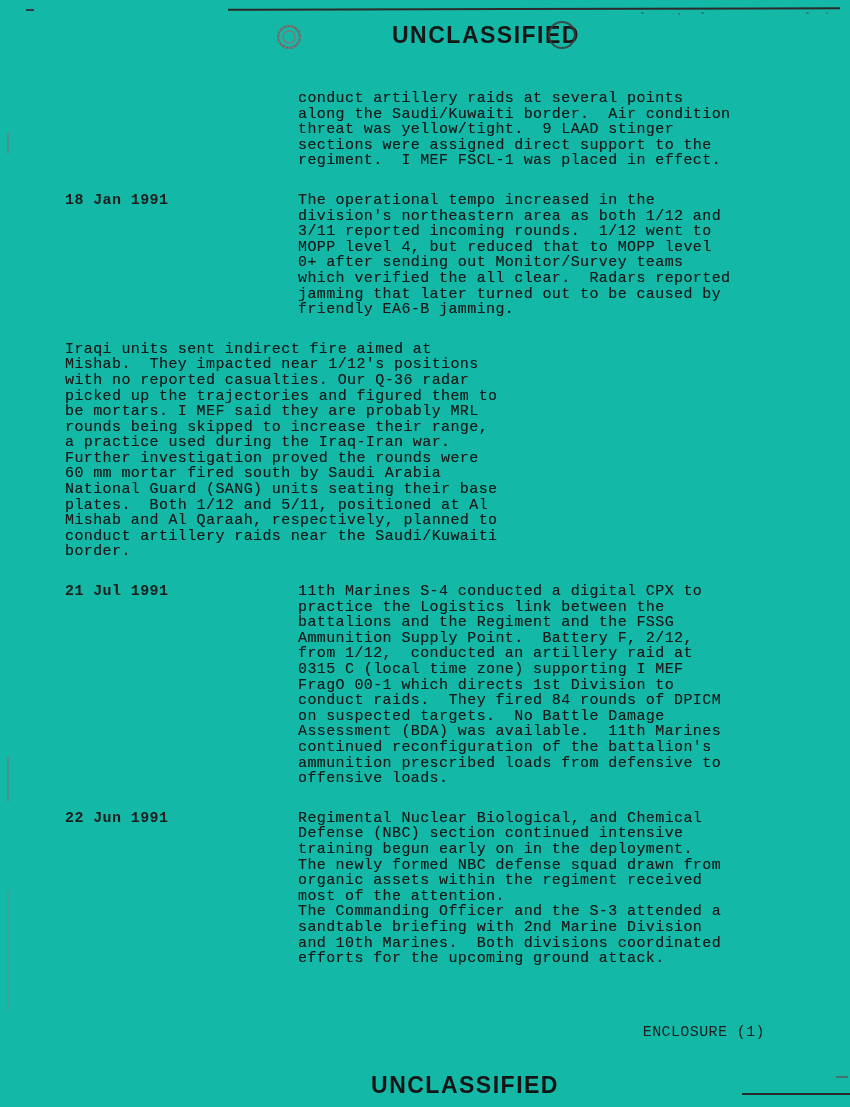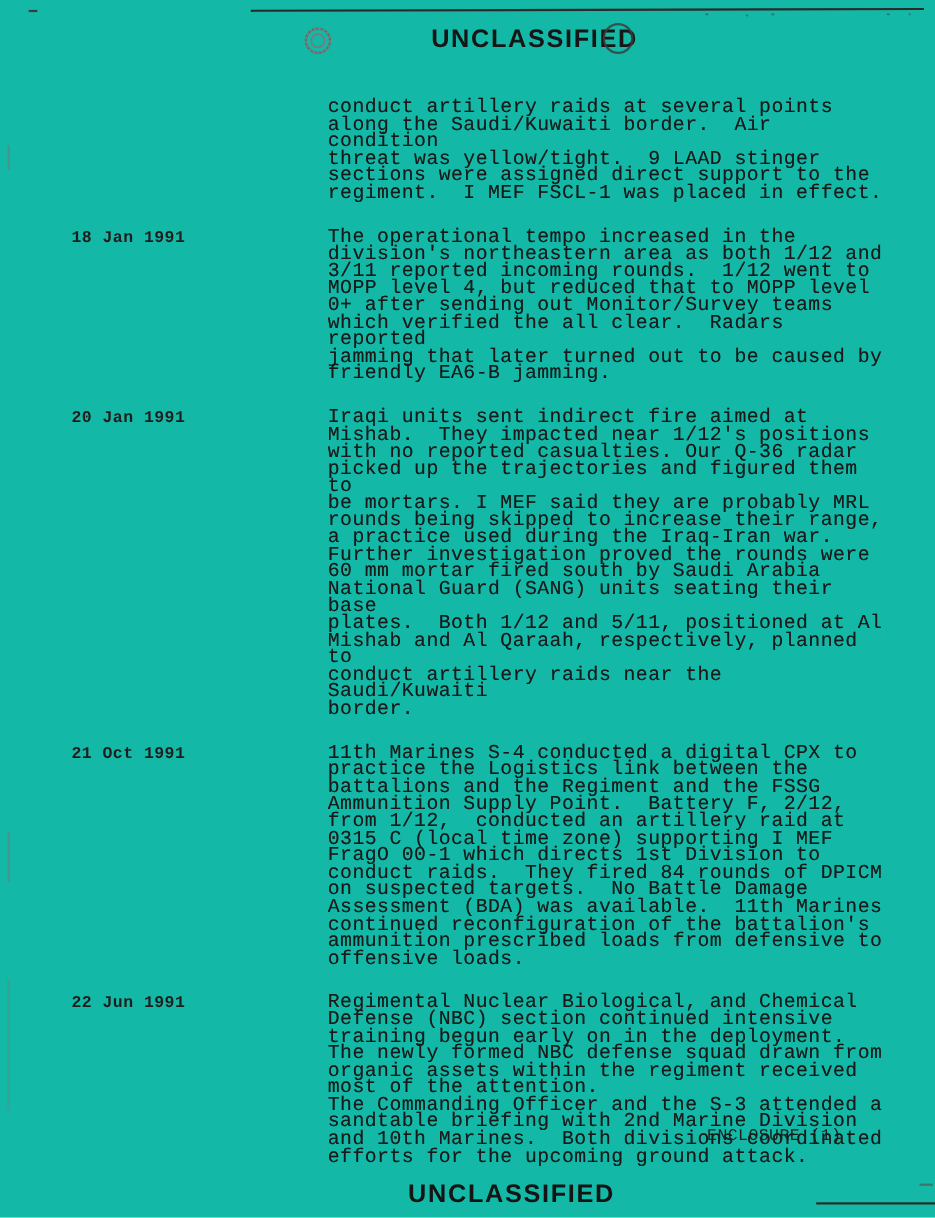--- a/index.html
+++ b/index.html
@@ -107,21 +107,21 @@
     flex: 0 0 233px;
     font-size: 15px;
     line-height: 15.6px;
     letter-spacing: 0.4px;
     white-space: pre;
     color: #1e1e1e;
     font-weight: bold;
   }
   .entry-text {
     flex: 1 1 auto;
-    font-size: 18px;
+    font-size: 15px;
     line-height: 15.6px;
     letter-spacing: 0.4px;
     white-space: pre-wrap;
     color: #1a1a1a;
     text-shadow: 0 0 0.4px rgba(0,0,0,.45);
   }
 
   
   .enclosure {
     position: absolute;
@@ -191,39 +191,38 @@
 division's northeastern area as both 1/12 and
 3/11 reported incoming rounds.  1/12 went to
 MOPP level 4, but reduced that to MOPP level
 0+ after sending out Monitor/Survey teams
 which verified the all clear.  Radars reported
 jamming that later turned out to be caused by
 friendly EA6-B jamming.</div>
     </div>
 
     <div class="entry">
-      <div class="entry-date">20 Jan 1991</div>
       <div class="entry-text">Iraqi units sent indirect fire aimed at
 Mishab.  They impacted near 1/12's positions
 with no reported casualties. Our Q-36 radar
 picked up the trajectories and figured them to
 be mortars. I MEF said they are probably MRL
 rounds being skipped to increase their range,
 a practice used during the Iraq-Iran war.
 Further investigation proved the rounds were
 60 mm mortar fired south by Saudi Arabia
 National Guard (SANG) units seating their base
 plates.  Both 1/12 and 5/11, positioned at Al
 Mishab and Al Qaraah, respectively, planned to
 conduct artillery raids near the Saudi/Kuwaiti
 border.</div>
     </div>
 
     <div class="entry">
-      <div class="entry-date">21 Oct 1991</div>
+      <div class="entry-date">21 Jul 1991</div>
       <div class="entry-text">11th Marines S-4 conducted a digital CPX to
 practice the Logistics link between the
 battalions and the Regiment and the FSSG
 Ammunition Supply Point.  Battery F, 2/12,
 from 1/12,  conducted an artillery raid at
 0315 C (local time zone) supporting I MEF
 FragO 00-1 which directs 1st Division to
 conduct raids.  They fired 84 rounds of DPICM
 on suspected targets.  No Battle Damage
 Assessment (BDA) was available.  11th Marines

